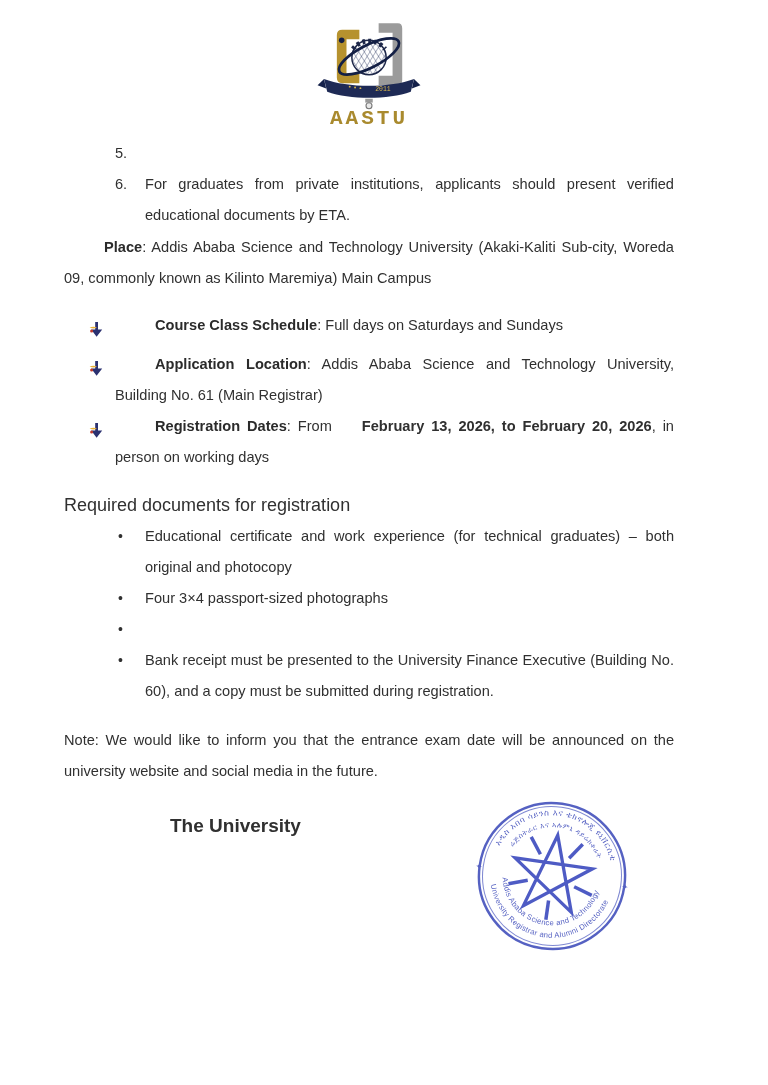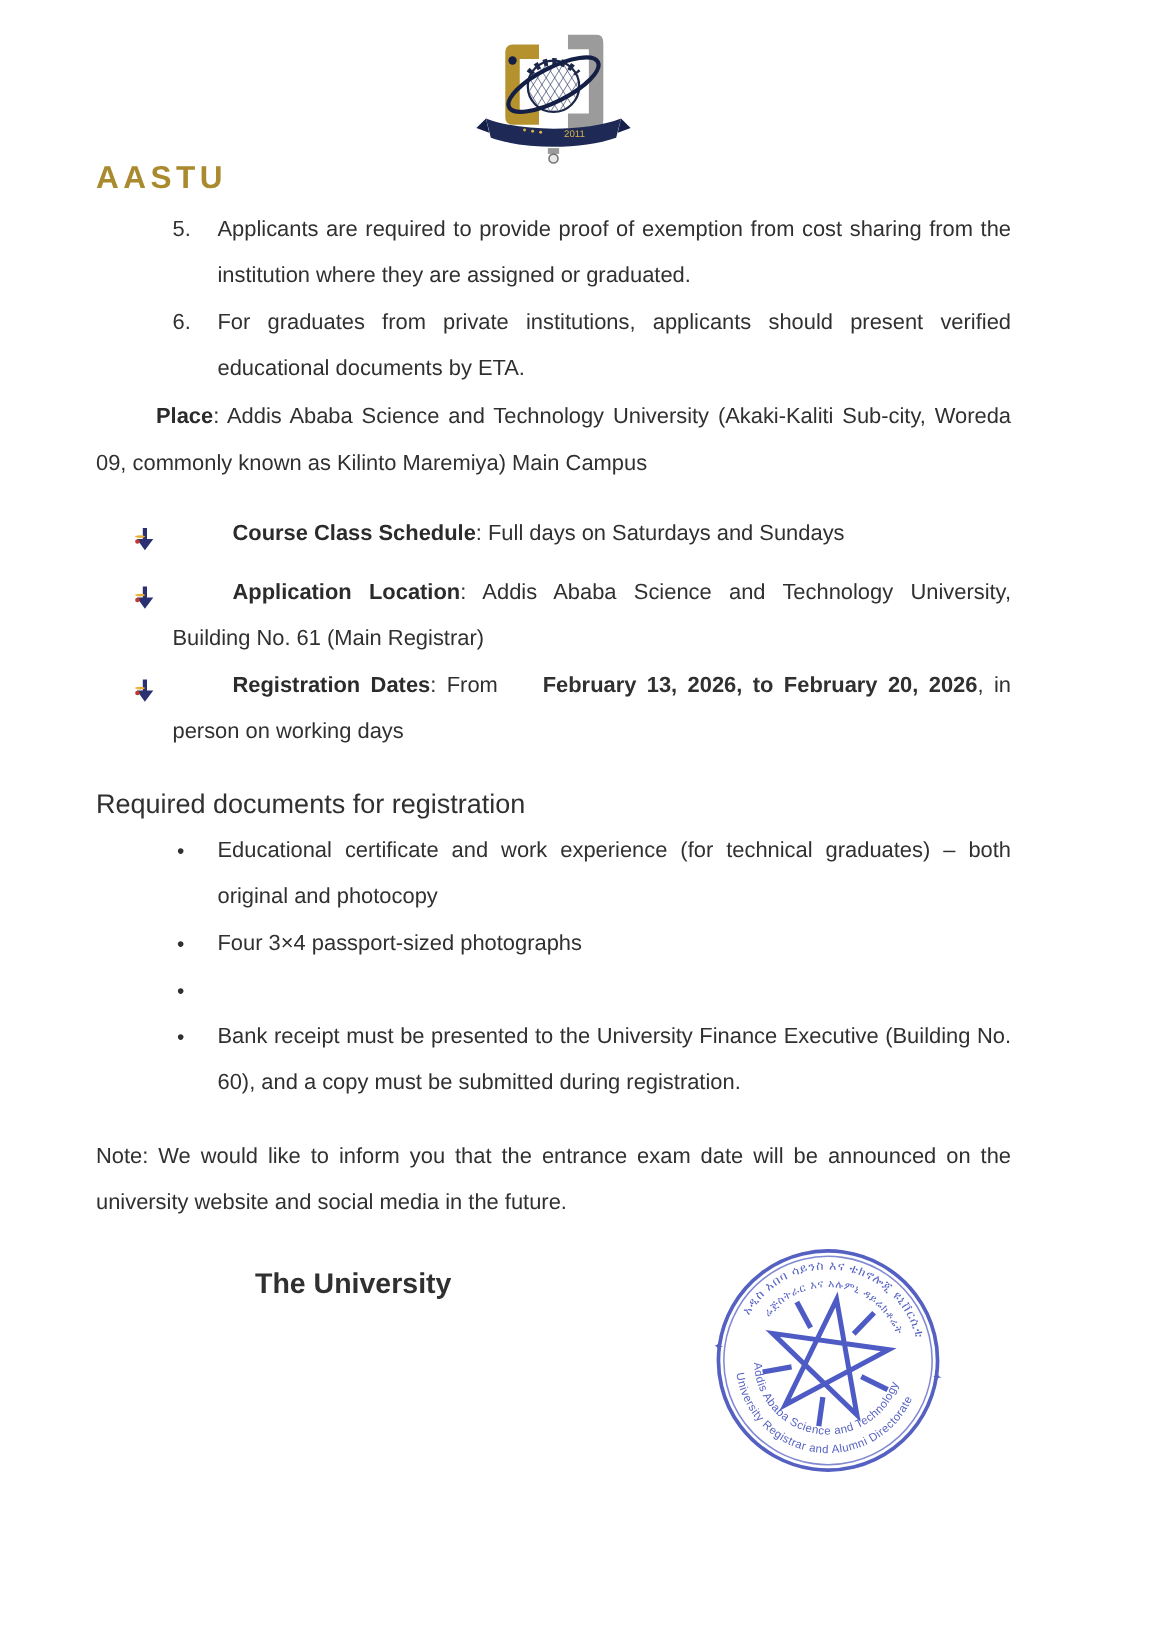--- a/index.html
+++ b/index.html
@@ -5,21 +5,21 @@
   html,body{margin:0;padding:0;background:#ffffff;}
   .page{
     position:relative;
     width:768px;height:1085px;
     background:#ffffff;
     font-family:"Liberation Sans",sans-serif;
     font-size:14.6px;line-height:31px;color:#303030;
     overflow:hidden;
   }
   .content{padding:0 94px 0 64px;}
-  .header{padding-top:20px;}
+  .header{padding-top:20px;text-align:center;font-family:Liberation Mono, monospace;}
   .header svg{display:block;margin:0 auto;}
   .brand{font-size:21px;font-weight:800;color:#a98a2e;letter-spacing:3px;line-height:22px;margin-top:-2px;}
   .numlist{margin-top:8px;}
   .num-item{display:flex;padding-left:51px;}
   .num-marker{flex:0 0 30px;}
   .num-text{flex:1;text-align:justify;}
   .place{margin-top:1px;text-align:justify;}
   b{font-weight:bold;color:#2b2b2b;margin-left:40px;}
   .arrowlist{margin-top:16px;}
   .arrow-item{display:flex;padding-left:25px;}
@@ -81,21 +81,20 @@
 
         <rect x="46.5" y="73.5" width="7" height="3.6" fill="#9a9a9a"></rect>
         <circle cx="50" cy="80" r="2.8" fill="#e8e8e8" stroke="#777" stroke-width="1"></circle>
       </svg>
       <div class="brand">AASTU</div>
     </div>
 
     <div class="numlist">
       <div class="num-item">
         <span class="num-marker">5.</span>
-        <span class="num-text">Applicants are required to provide proof of exemption from cost sharing from the institution where they are assigned or graduated.</span>
       </div>
       <div class="num-item">
         <span class="num-marker">6.</span>
         <span class="num-text">For graduates from private institutions, applicants should present verified educational documents by ETA.</span>
       </div>
     </div>
 
     <p class="place"><b>Place</b><span>: Addis Ababa Science and Technology University (Akaki-Kaliti Sub-city, Woreda 09, commonly known as Kilinto Maremiya) Main Campus</span></p>
 
     <div class="arrowlist">

